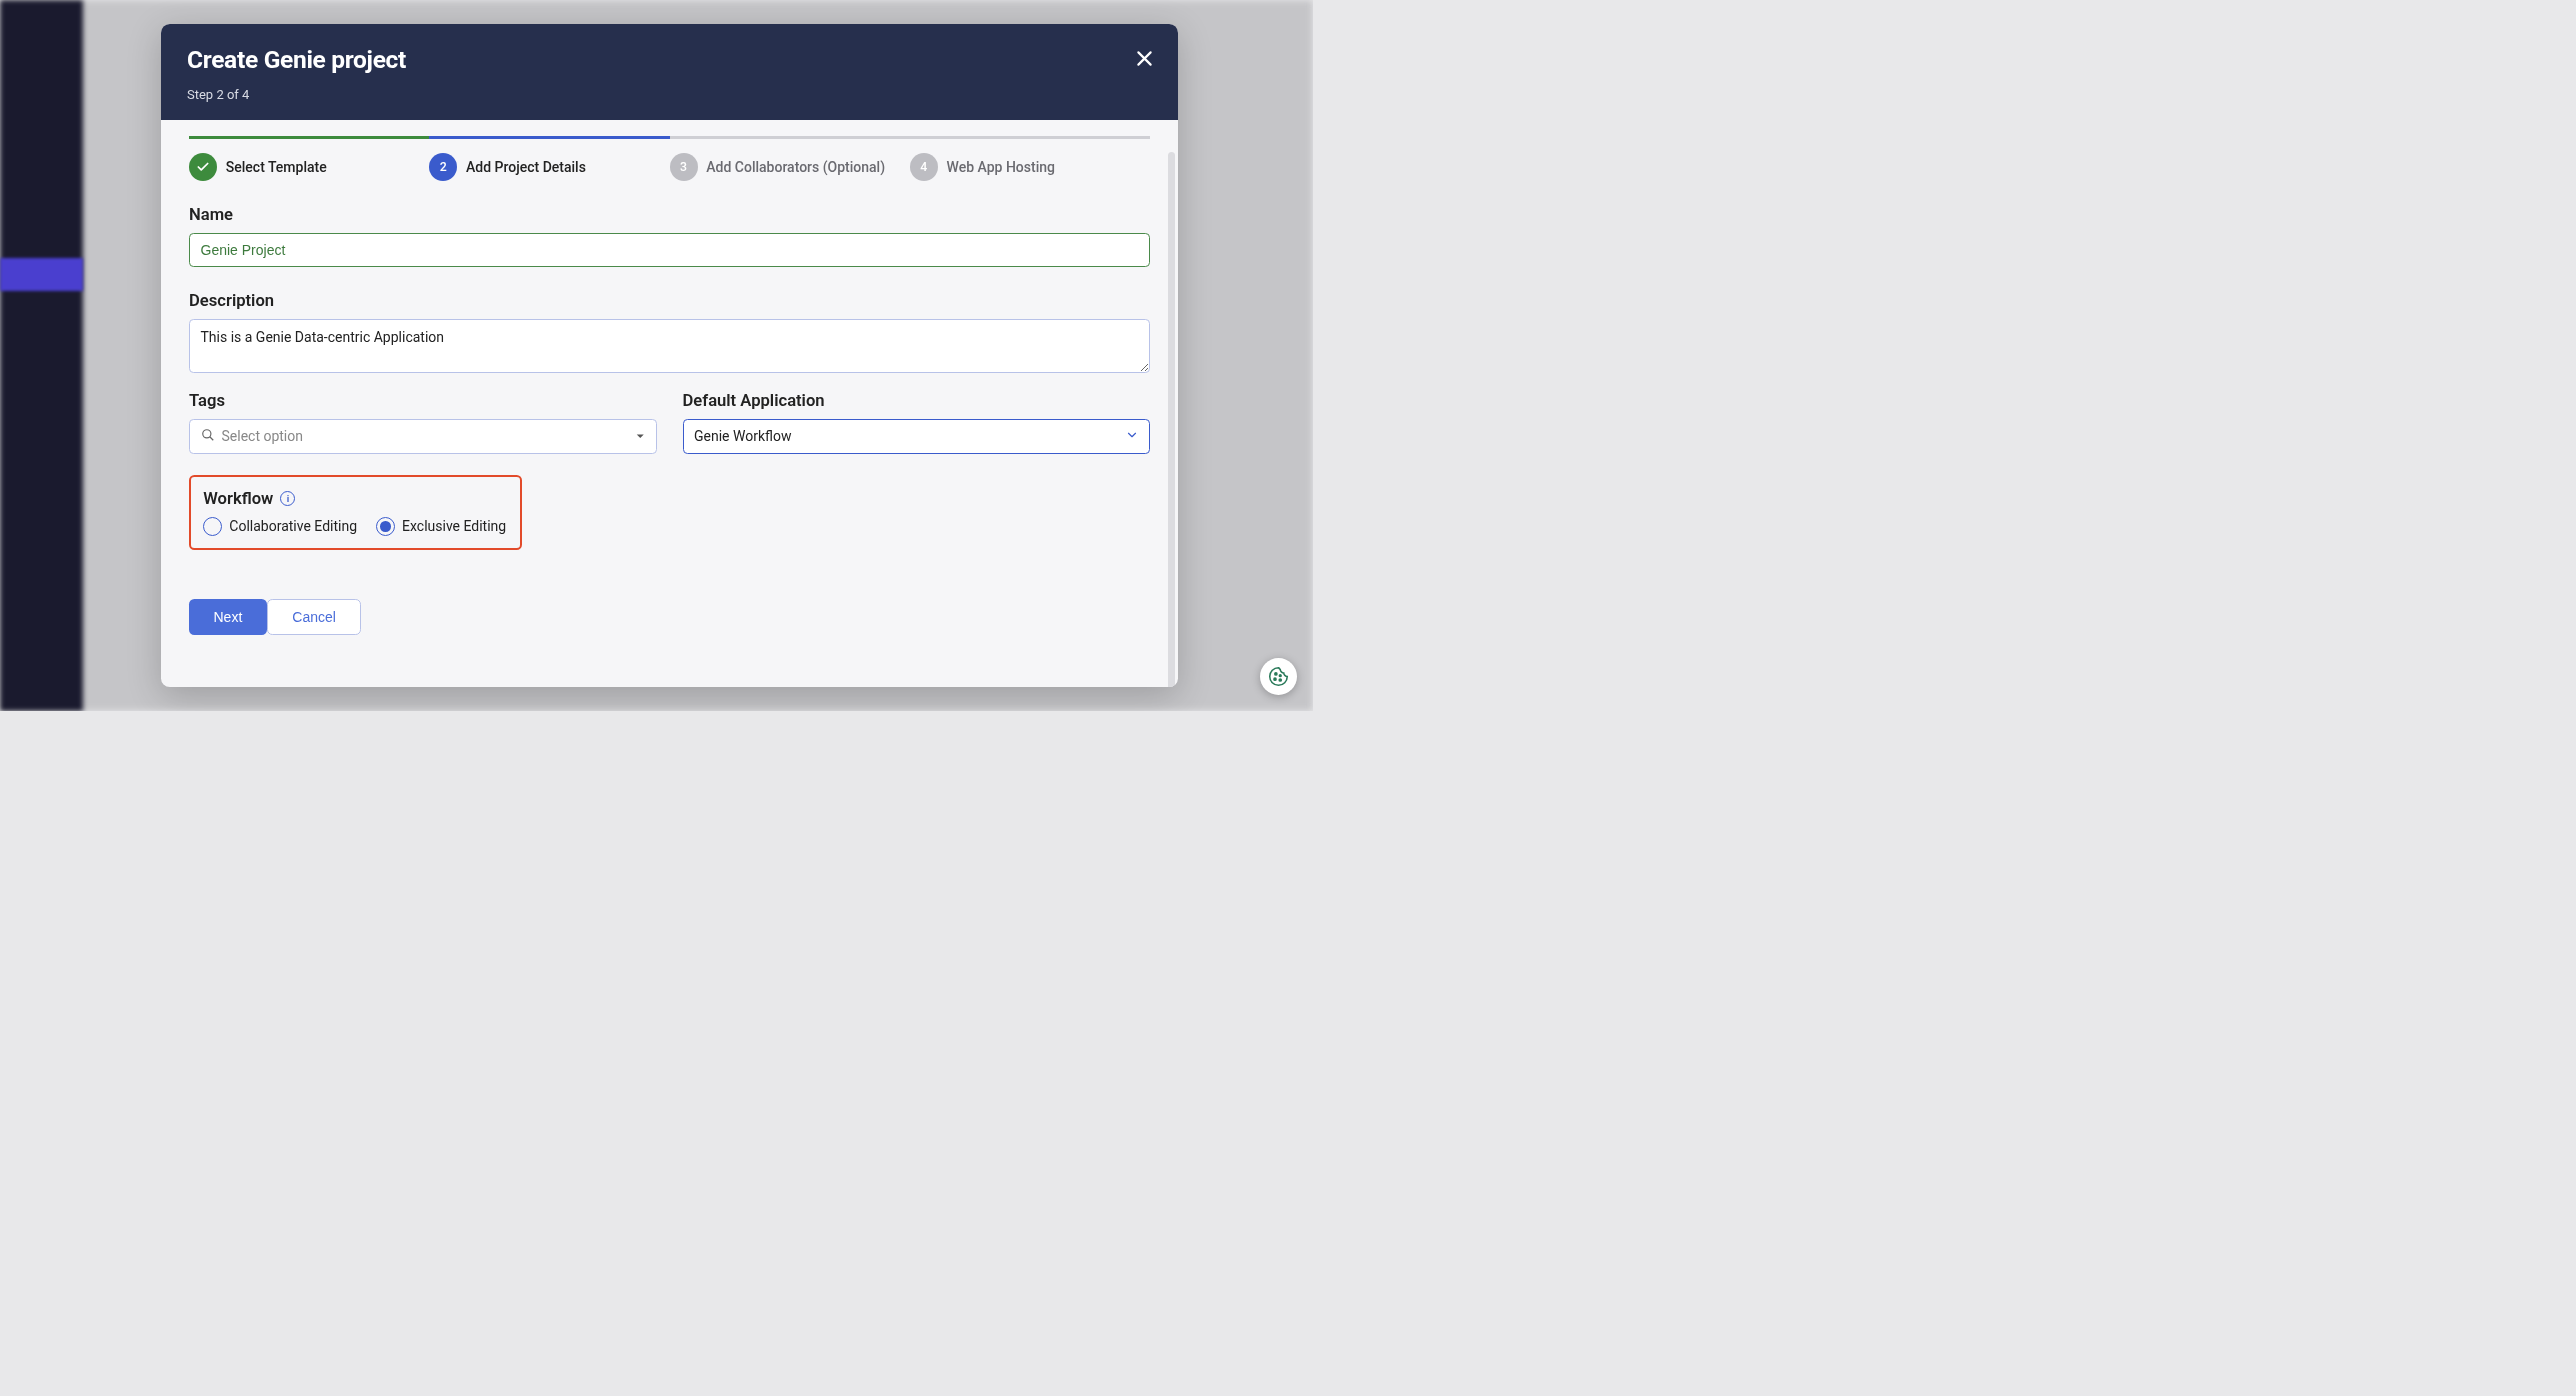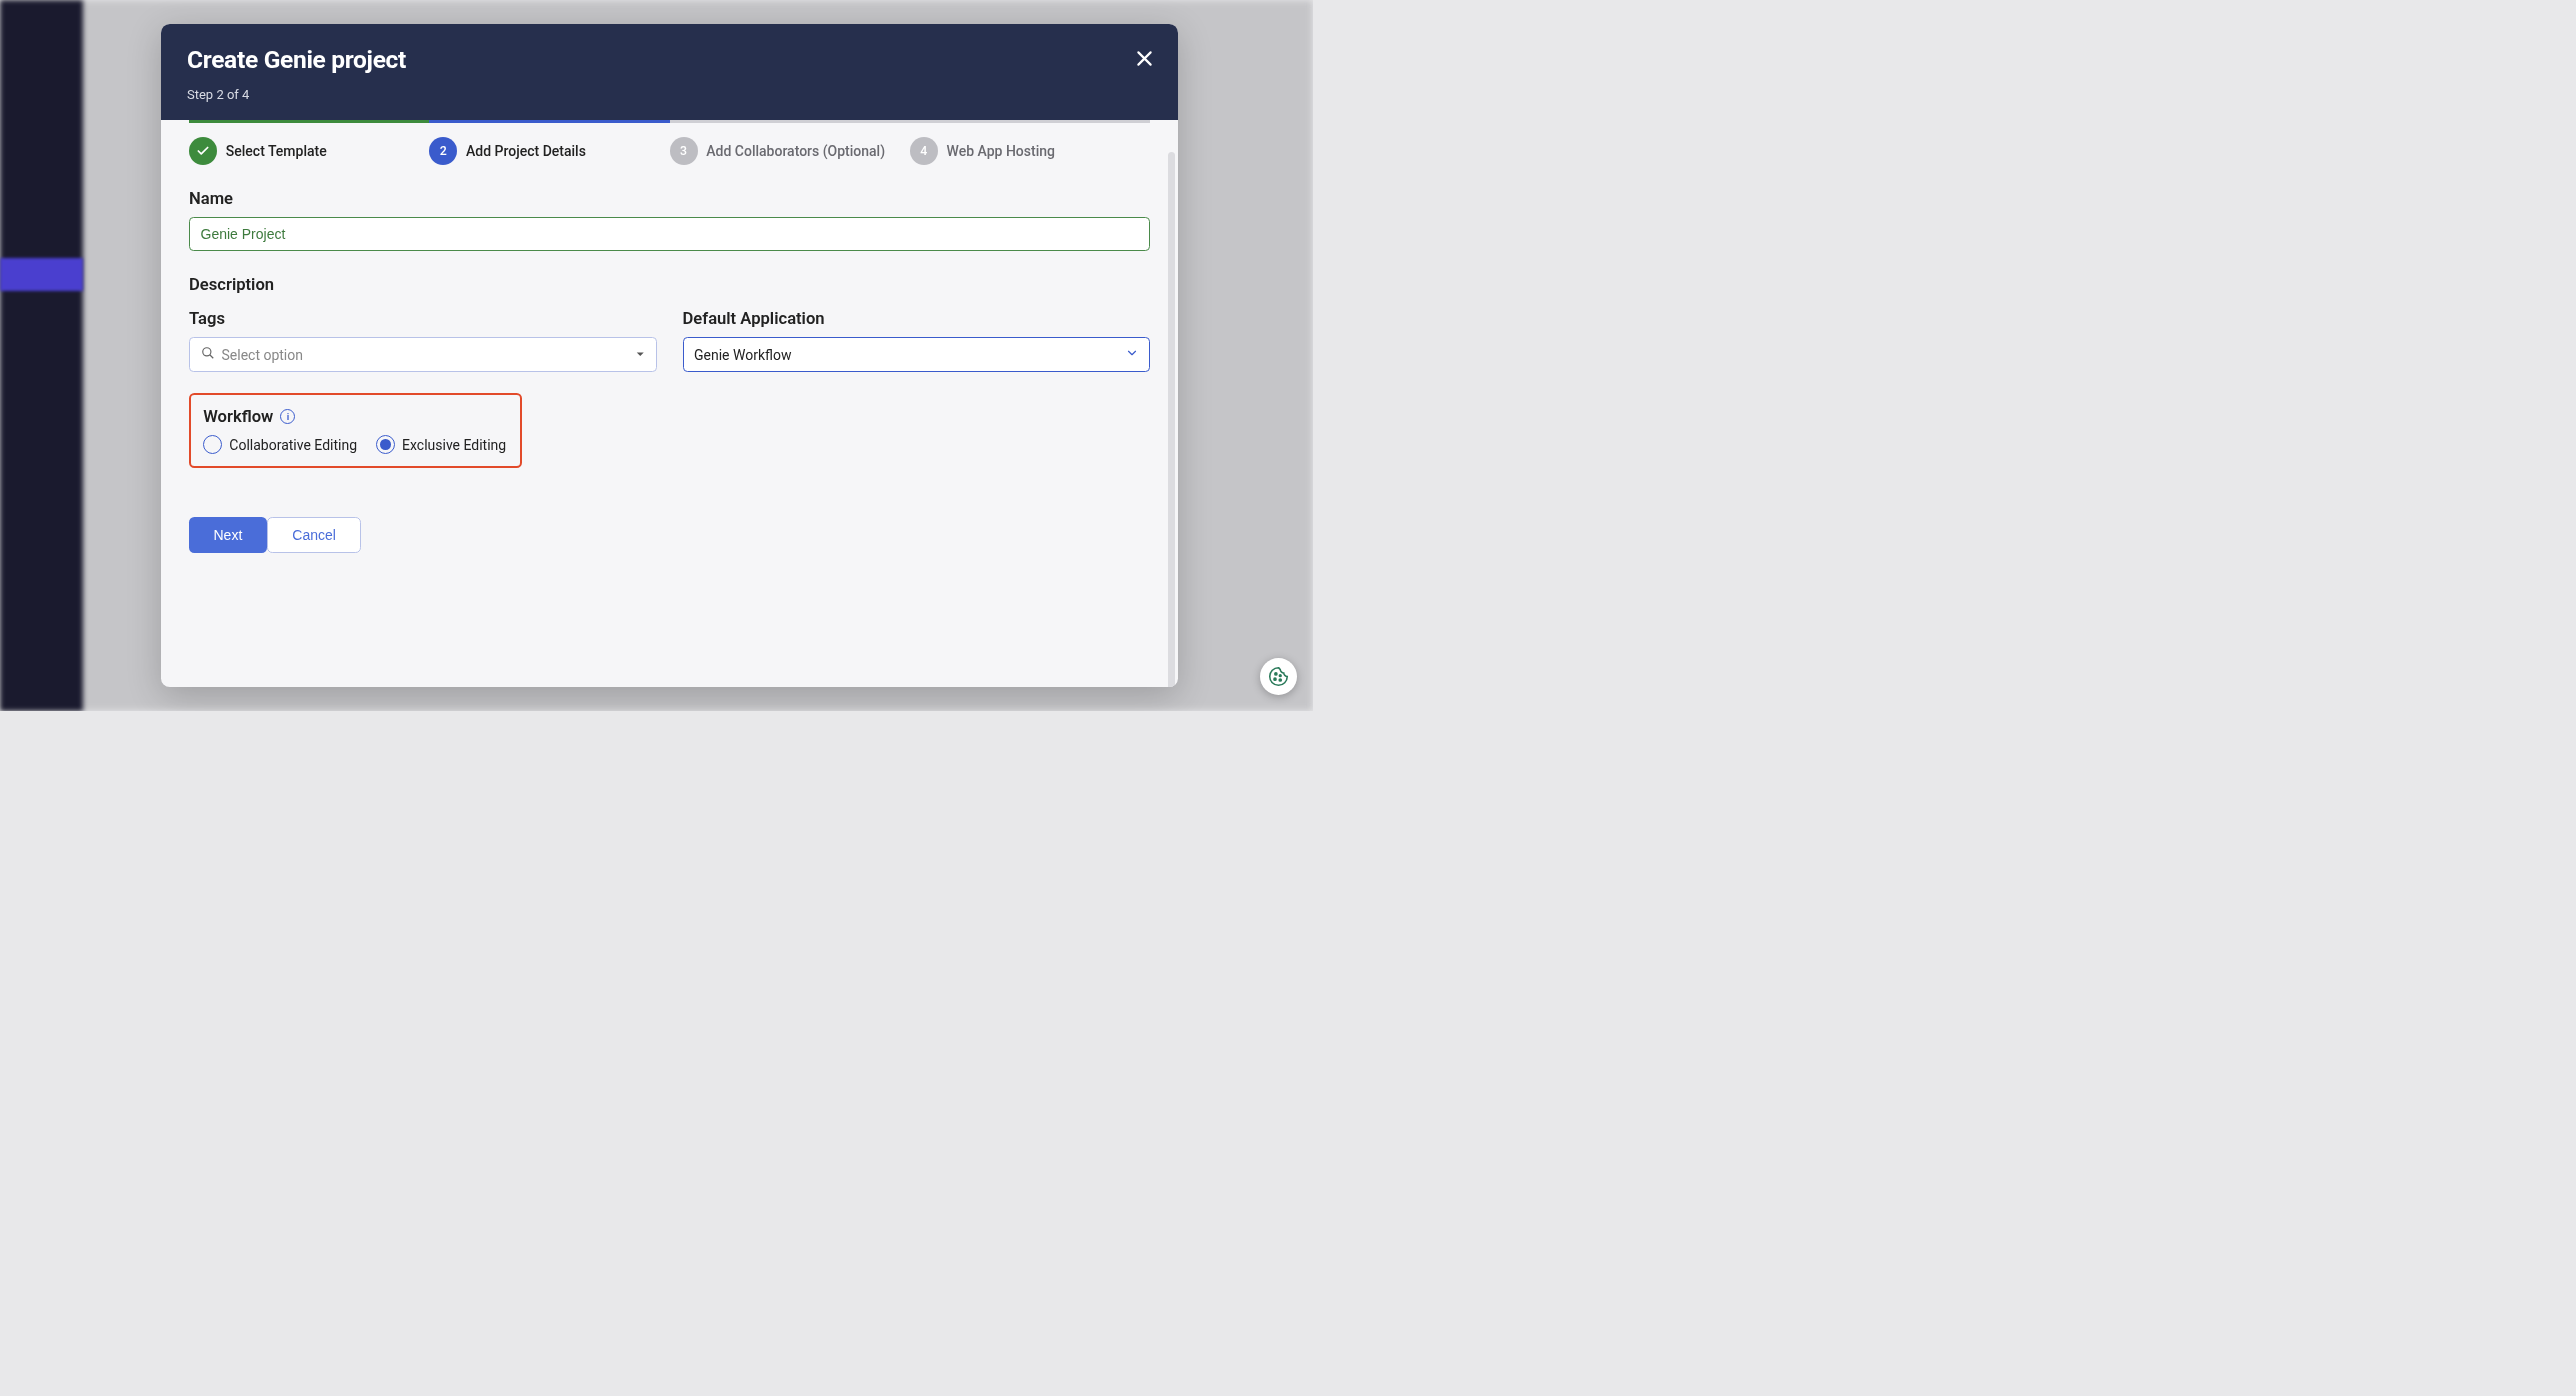--- a/index.html
+++ b/index.html
@@ -90,21 +90,21 @@
     position: absolute;
     right: 3.5px;
     top: 32px;
     width: 7px;
     height: 571px;
     background: #dcdce0;
     border-radius: 3.5px;
   }
   .stepper {
     display: flex;
-    margin-top: 0;
+    margin-top: 16px;
     padding-top: 0;
   }
   .step {
     flex: 1;
     display: flex;
     align-items: center;
     gap: 8.8px;
     padding-top: 14px;
     border-top: 3.5px solid #cfcfd4;
   }
@@ -333,20 +333,21 @@
       </div>
     </div>
 
     <div class="form-section">
       <div class="form-label">Name</div>
       <input class="input-text" type="text" value="Genie Project" style="">
     </div>
 
     <div class="form-section">
       <div class="form-label">Description</div>
+      <textarea class="textarea" style="">This is a Genie Data-centric Application</textarea>
     </div>
 
     <div class="row-two">
       <div class="col">
         <div class="form-label">Tags</div>
         <div class="select-wrap">
           <span class="search-icon">
             <svg width="14" height="14" viewBox="0 0 24 24" fill="none" stroke="currentColor" stroke-width="2">
                 <circle cx="10" cy="10" r="7"></circle>
                 <line x1="21" y1="21" x2="15" y2="15"></line>

